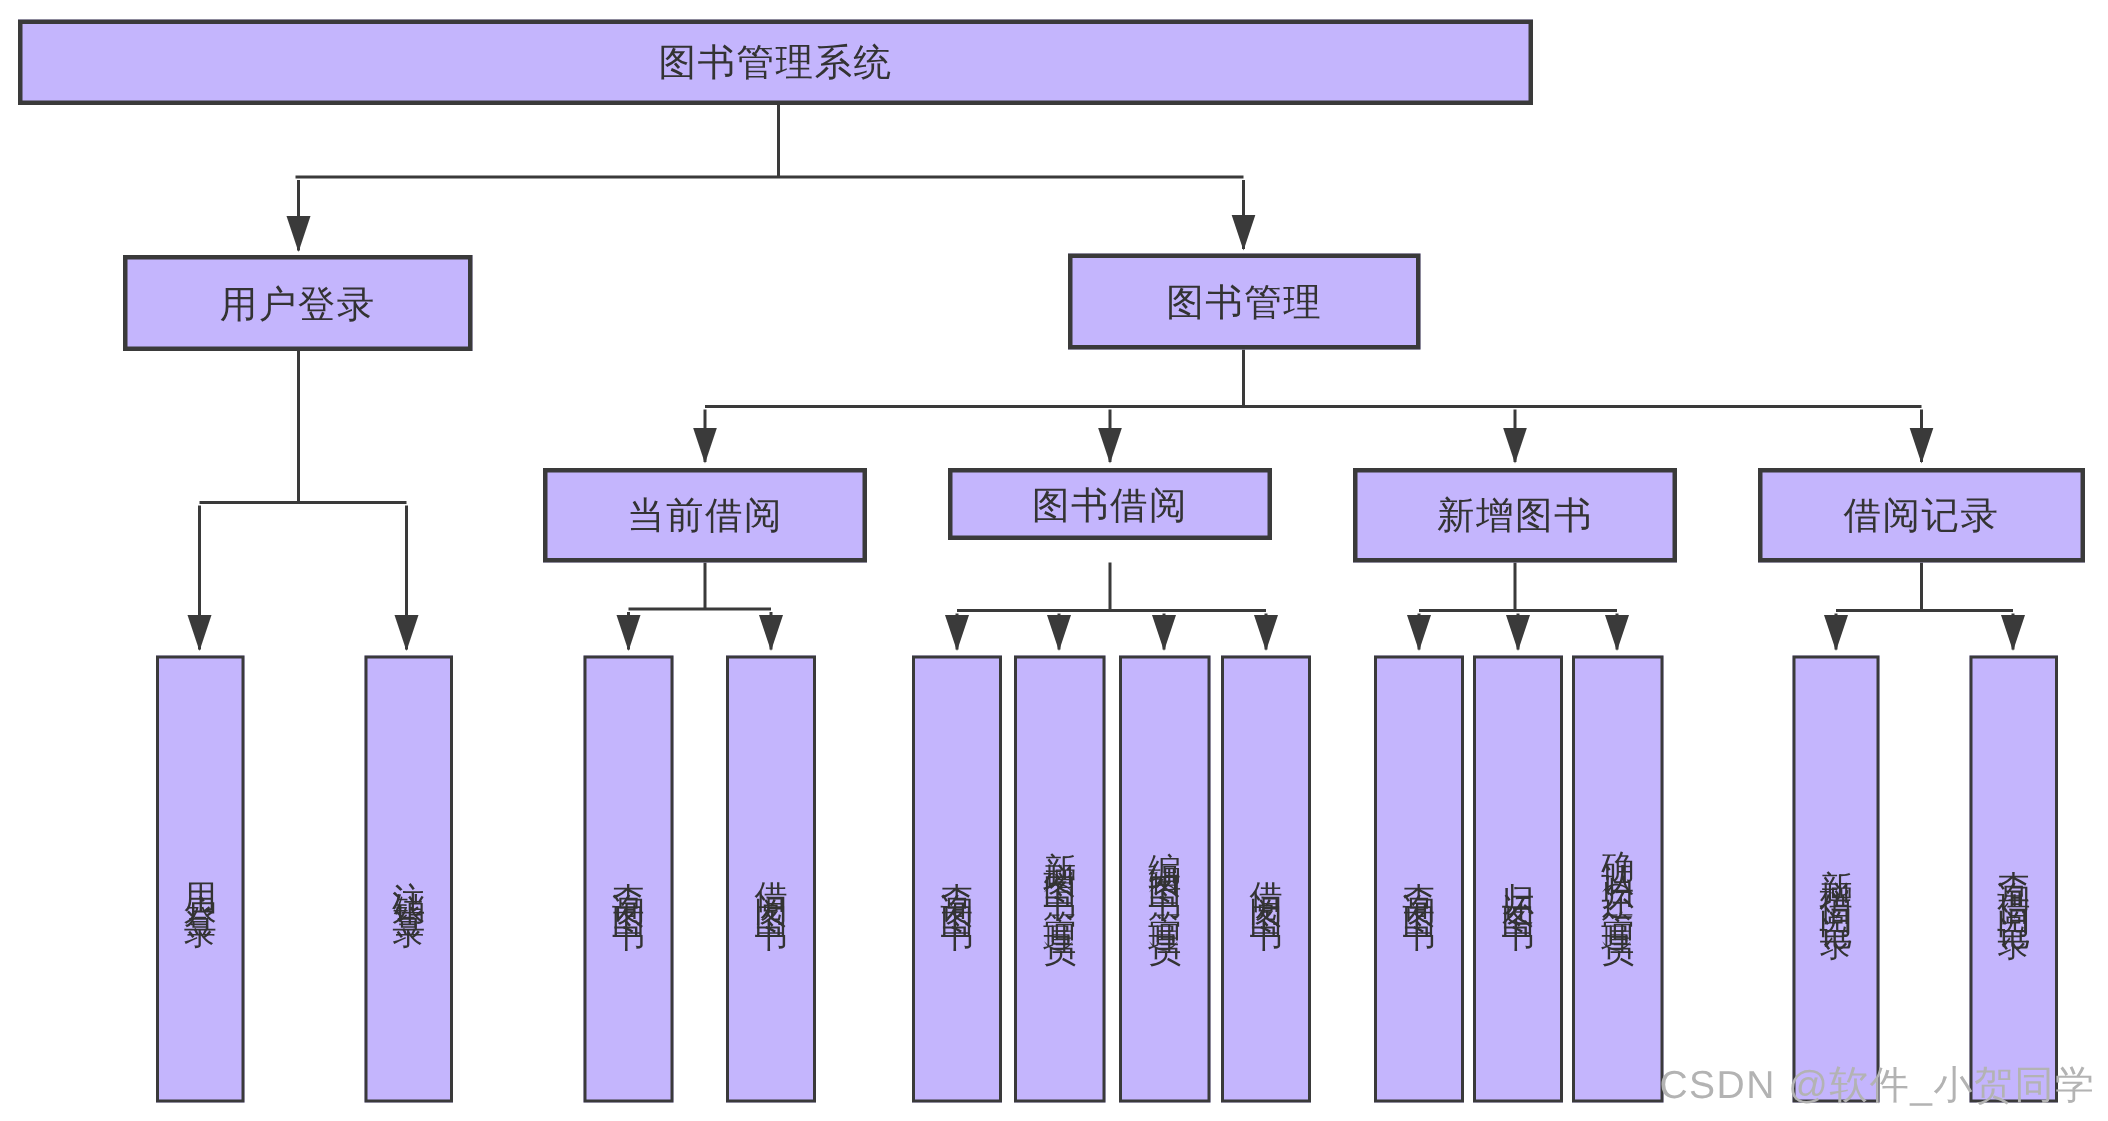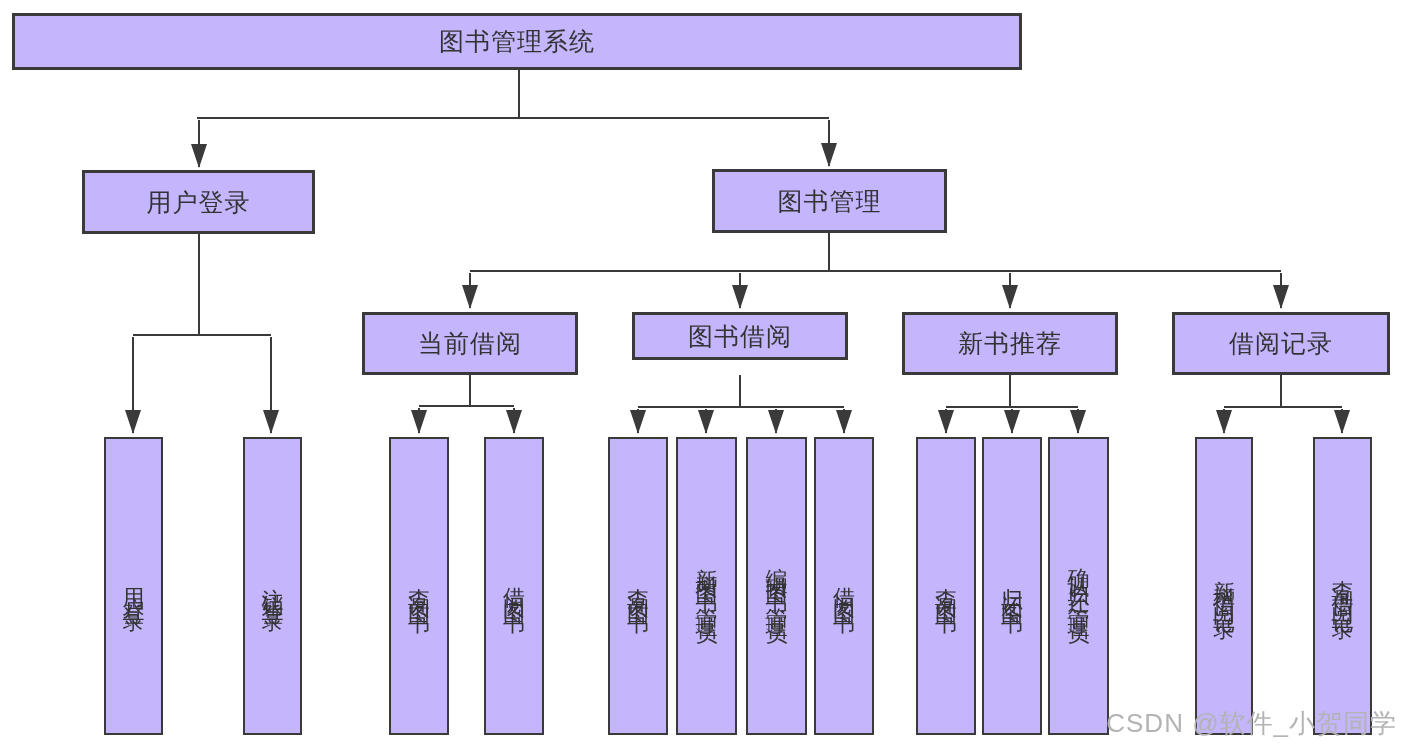--- a/index.html
+++ b/index.html
@@ -99,21 +99,21 @@
     </g>
   </svg>
 
   <div class="box" style="left:12px; top:13px; width:1010px; height:57px;">图书管理系统</div>
 
   <div class="box" style="left:82px; top:170px; width:233px; height:64px;">用户登录</div>
   <div class="box" style="left:712px; top:169px; width:235px; height:64px;">图书管理</div>
 
   <div class="box" style="left:362px; top:312px; width:216px; height:63px;">当前借阅</div>
   <div class="box" style="left:632px; top:312px; width:216px; height:48px;">图书借阅</div>
-  <div class="box" style="left:902px; top:312px; width:216px; height:63px;">新书推荐</div>
+  <div class="box" style="left:902px; top:312px; width:216px; height:63px;">新增图书</div>
   <div class="box" style="left:1172px; top:312px; width:218px; height:63px;">借阅记录</div>
 
   <div class="box leaf" style="left:104px; width:59px;">用户登录</div>
   <div class="box leaf" style="left:243px; width:59px;">注销登录</div>
 
   <div class="box leaf" style="left:389px;">查询图书</div>
   <div class="box leaf" style="left:484px;">借阅图书</div>
 
   <div class="box leaf" style="left:608px;">查询图书</div>
   <div class="box leaf" style="left:676px; width:61px;">新增图书（管理员）</div>

